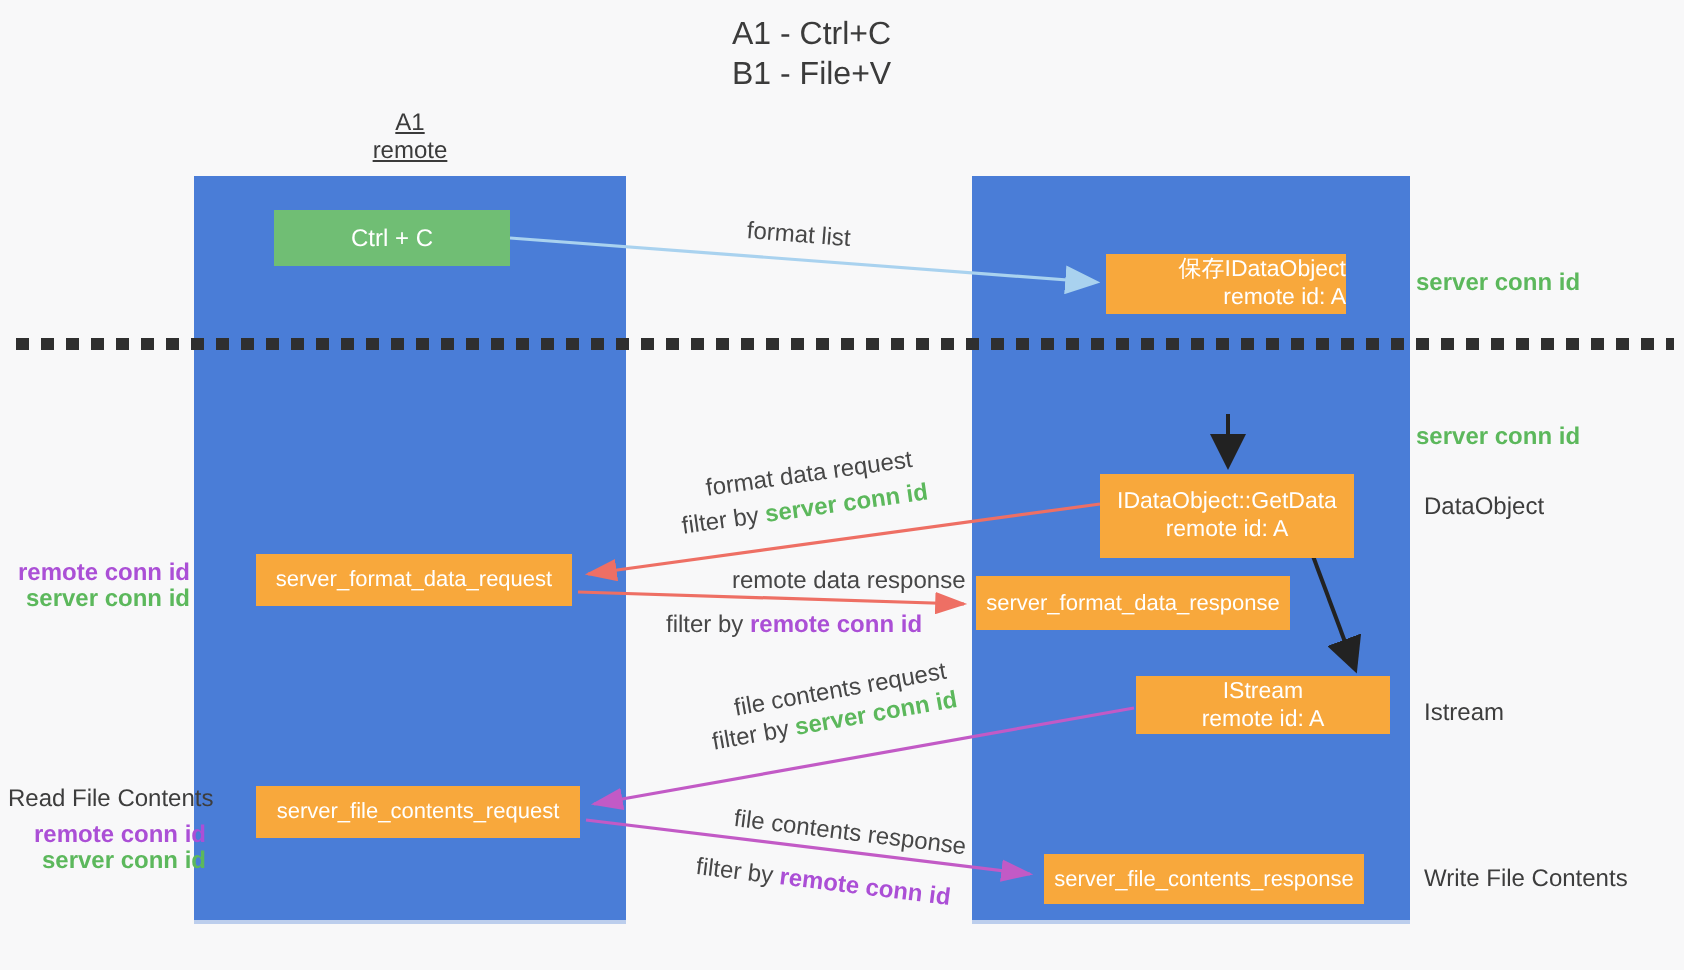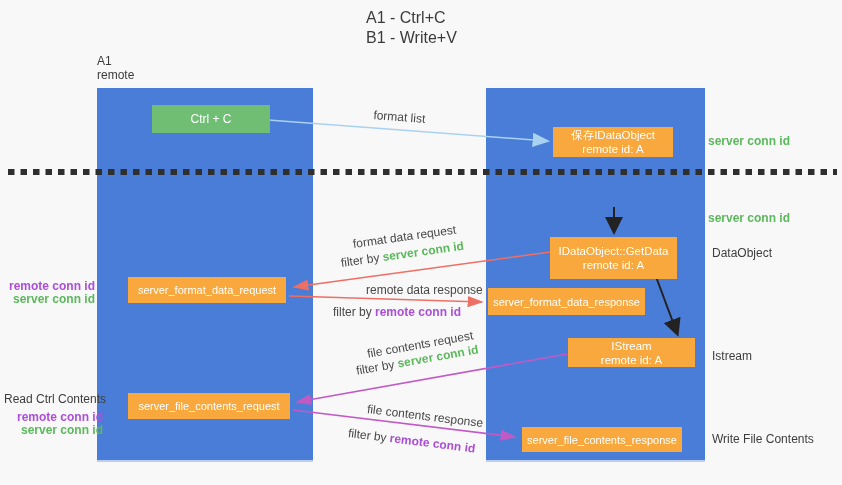--- a/index.html
+++ b/index.html
@@ -1,20 +1,20 @@
 <!DOCTYPE html>
 <html><head>
 <meta charset="utf-8">
 <style>
   html,body{margin:0;padding:0;}
   body{font-family:"Liberation Sans",sans-serif;background:#f8f8f9;}
   .stage{position:relative;width:842px;height:485px;background:#f8f8f9;overflow:hidden;}
 
   .title{position:absolute;left:366px;top:8px;font-size:16px;line-height:20px;color:#3b3b3b;}
-  .lane-header{position:absolute;top:54px;text-align:left;font-size:12px;line-height:14px;color:#3b3b3b;}
+  .lane-header{position:absolute;top:54px;text-align:center;font-size:12px;line-height:14px;color:#3b3b3b;text-decoration:underline;}
   .lane-header.left{left:97px;width:216px;}
   .lane-header.right{left:488px;width:219px;margin-top:48px;}
 
   .lane{position:absolute;top:88px;height:372px;background:#4a7dd7;box-shadow:0 2px 0 rgba(163,188,232,.7);}
   .lane.left{left:97px;width:216px;}
   .lane.right{left:486px;width:219px;}
 
   svg.overlay{position:absolute;left:0;top:0;z-index:2;}
 
   .node{position:absolute;z-index:3;color:#fff;text-align:center;display:flex;flex-direction:column;justify-content:center;white-space:nowrap;}
@@ -31,21 +31,21 @@
   .edge-label .purple{color:#ab4fd6;font-weight:bold;}
   .left-group{position:absolute;z-index:3;text-align:right;font-size:12px;line-height:13px;white-space:nowrap;}
 </style>
 </head>
 <body>
 
 <div class="stage">
 
   <div class="title">
     <div>A1 - Ctrl+C</div>
-    <div>B1 - Write+V</div>
+    <div>B1 - File+V</div>
   </div>
 
   <div class="lane-header left">
     <div>A1</div>
     <div>remote</div>
   </div>
   <div class="lane-header right">
     <div>B1</div>
     <div>connection</div>
   </div>
@@ -79,25 +79,25 @@
 
     <line x1="289" y1="296" x2="482" y2="302" stroke="#ee6f64" stroke-width="1.6" marker-end="url(#m-red)"></line>
 
     <line x1="652" y1="266" x2="677" y2="333" stroke="#222" stroke-width="2" marker-end="url(#m-blk)"></line>
 
     <line x1="567" y1="354" x2="297" y2="402" stroke="#c25ac6" stroke-width="1.6" marker-end="url(#m-mag)"></line>
 
     <line x1="293" y1="410" x2="515" y2="437" stroke="#c25ac6" stroke-width="1.6" marker-end="url(#m-mag)"></line>
   </svg>
 
-  <div class="node green" style="left:152px;top:105px;width:118px;height:28px;justify-content:center;">
+  <div class="node green" style="left:137px;top:105px;width:118px;height:28px;justify-content:center;">
     <div>Ctrl + C</div>
   </div>
 
-  <div class="node orange two" style="left:553px;top:127px;width:120px;height:30px;">
+  <div class="node orange two" style="left:553px;top:127px;width:120px;height:30px;align-items:flex-end;">
     <div>保存IDataObject</div>
     <div>remote id: A</div>
   </div>
 
 
   <div class="node orange two" style="left:550px;top:237px;width:127px;height:42px;">
     <div>IDataObject::GetData</div>
     <div>remote id: A</div>
   </div>
 
@@ -148,19 +148,19 @@
   <div class="lbl bold-green" style="left:708px;top:211px;">server conn id</div>
   <div class="lbl dark" style="left:712px;top:246px;">DataObject</div>
   <div class="lbl dark" style="left:712px;top:349px;">Istream</div>
   <div class="lbl dark" style="left:712px;top:432px;">Write File Contents</div>
 
   <div class="left-group" style="left:0;top:280px;width:95px;">
     <div class="lbl bold-purple" style="position:static;">remote conn id</div>
     <div class="lbl bold-green" style="position:static;">server conn id</div>
   </div>
 
-  <div class="lbl dark" style="left:4px;top:392px;">Read Ctrl Contents</div>
+  <div class="lbl dark" style="left:4px;top:392px;">Read File Contents</div>
   <div class="left-group" style="left:0;top:411px;width:103px;">
     <div class="lbl bold-purple" style="position:static;">remote conn id</div>
     <div class="lbl bold-green" style="position:static;">server conn id</div>
   </div>
 
 </div>
 
 </body></html>

